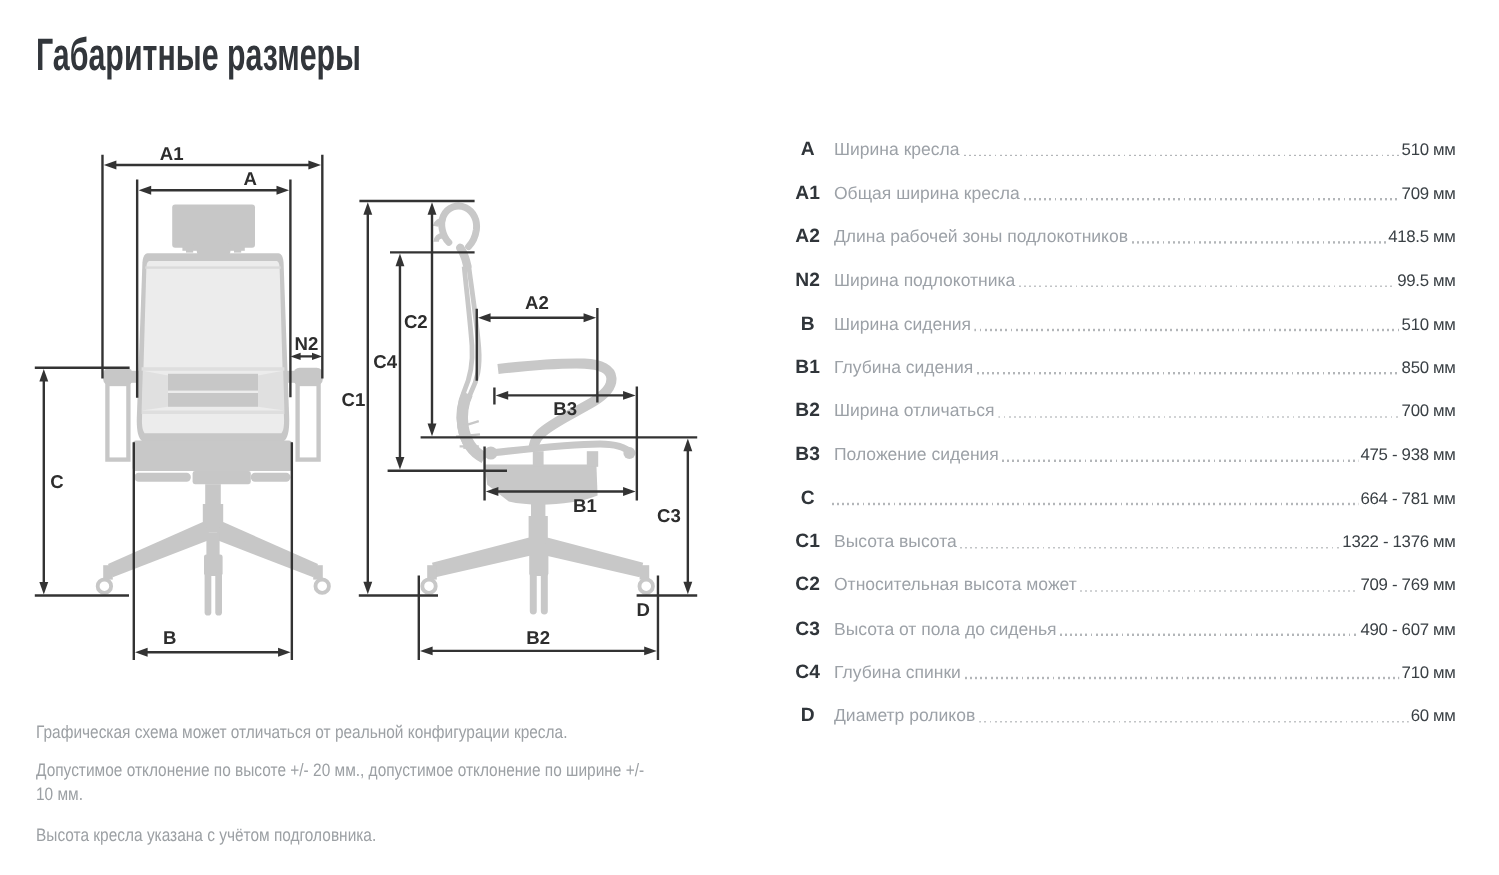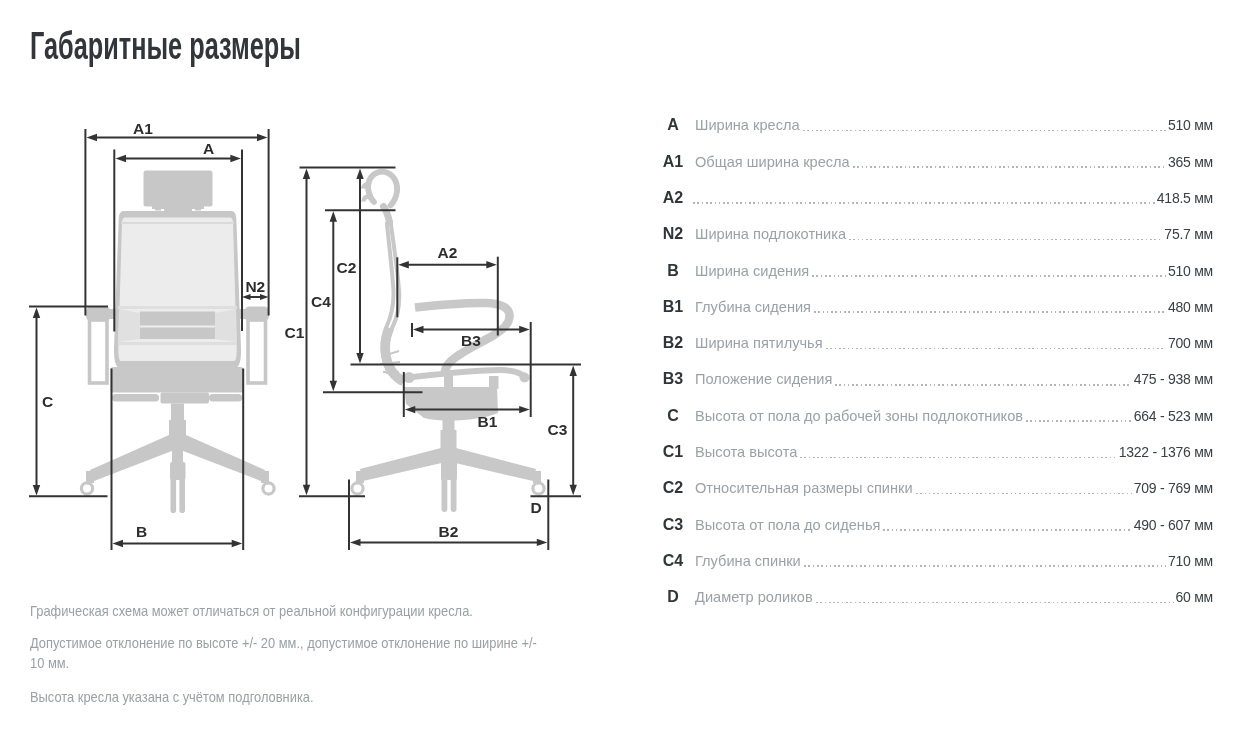--- a/index.html
+++ b/index.html
@@ -206,72 +206,72 @@
 <div class="row" style="top:116.3px">
     <span class="lab">A</span>
     <span class="desc">Ширина кресла</span>
     <span class="dots"></span>
     <span class="val">510 мм</span>
   </div>
 <div class="row" style="top:152.6px">
     <span class="lab">A1</span>
     <span class="desc">Общая ширина кресла</span>
     <span class="dots"></span>
-    <span class="val">365 мм</span>
+    <span class="val">709 мм</span>
   </div>
 <div class="row" style="top:188.9px">
     <span class="lab">A2</span>
+    <span class="desc">Длина рабочей зоны подлокотников</span>
     <span class="dots"></span>
     <span class="val">418.5 мм</span>
   </div>
 <div class="row" style="top:225.2px">
     <span class="lab">N2</span>
     <span class="desc">Ширина подлокотника</span>
     <span class="dots"></span>
-    <span class="val">75.7 мм</span>
+    <span class="val">99.5 мм</span>
   </div>
 <div class="row" style="top:261.5px">
     <span class="lab">B</span>
     <span class="desc">Ширина сидения</span>
     <span class="dots"></span>
     <span class="val">510 мм</span>
   </div>
 <div class="row" style="top:297.8px">
     <span class="lab">B1</span>
     <span class="desc">Глубина сидения</span>
     <span class="dots"></span>
-    <span class="val">480 мм</span>
+    <span class="val">850 мм</span>
   </div>
 <div class="row" style="top:334.1px">
     <span class="lab">B2</span>
-    <span class="desc">Ширина пятилучья</span>
+    <span class="desc">Ширина отличаться</span>
     <span class="dots"></span>
     <span class="val">700 мм</span>
   </div>
 <div class="row" style="top:370.4px">
     <span class="lab">B3</span>
     <span class="desc">Положение сидения</span>
     <span class="dots"></span>
     <span class="val">475 - 938 мм</span>
   </div>
 <div class="row" style="top:406.7px">
     <span class="lab">C</span>
-    <span class="desc">Высота от пола до рабочей зоны подлокотников</span>
-    <span class="dots"></span>
-    <span class="val">664 - 523 мм</span>
+    <span class="dots"></span>
+    <span class="val">664 - 781 мм</span>
   </div>
 <div class="row" style="top:443px">
     <span class="lab">C1</span>
     <span class="desc">Высота высота</span>
     <span class="dots"></span>
     <span class="val">1322 - 1376 мм</span>
   </div>
 <div class="row" style="top:479.3px">
     <span class="lab">C2</span>
-    <span class="desc">Относительная размеры спинки</span>
+    <span class="desc">Относительная высота может</span>
     <span class="dots"></span>
     <span class="val">709 - 769 мм</span>
   </div>
 <div class="row" style="top:515.6px">
     <span class="lab">C3</span>
     <span class="desc">Высота от пола до сиденья</span>
     <span class="dots"></span>
     <span class="val">490 - 607 мм</span>
   </div>
 <div class="row" style="top:551.9px">

